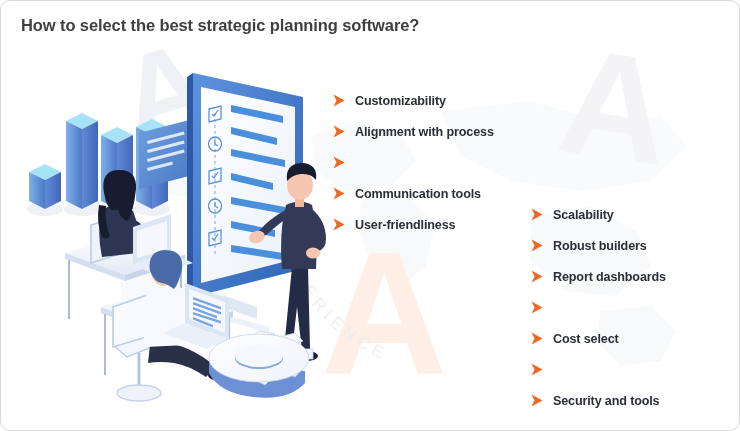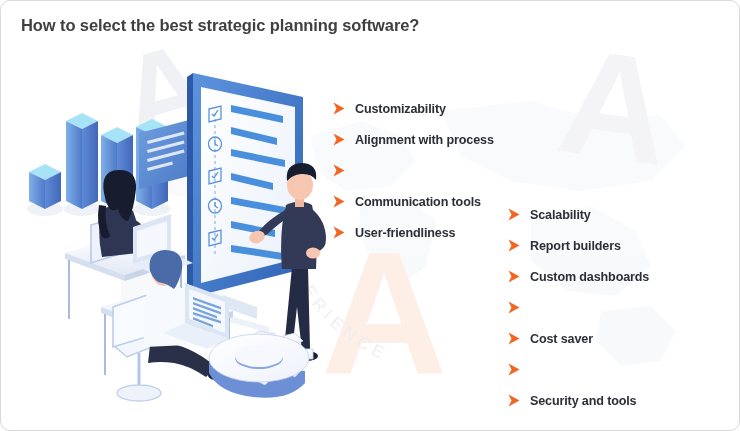--- a/index.html
+++ b/index.html
@@ -54,22 +54,22 @@
   }
 
   
   .bullet-list {
     position: absolute;
     z-index: 5;
     margin: 0;
     padding: 0;
     list-style: none;
   }
-  #list-primary { left: 332px; top: 92px; }
-  #list-secondary { left: 507px; top: 198px; }
+  #list-primary { left: 332px; top: 84px; }
+  #list-secondary { left: 530px; top: 198px; }
 
   .bullet-row {
     display: flex;
     align-items: center;
     height: 31px;
   }
   .bullet-icon {
     flex: 0 0 auto;
     width: 12px;
     height: 13px;
@@ -402,38 +402,38 @@
     <li class="bullet-row">
       <svg class="bullet-icon" viewBox="0 0 12 13">
           <path d="M0.5 0.5 L11.5 6.5 L0.5 12.5 L3.5 6.5 Z" fill="#f26522"></path>
         </svg>
       <span class="bullet-label">Scalability</span>
     </li>
     <li class="bullet-row">
       <svg class="bullet-icon" viewBox="0 0 12 13">
           <path d="M0.5 0.5 L11.5 6.5 L0.5 12.5 L3.5 6.5 Z" fill="#f26522"></path>
         </svg>
-      <span class="bullet-label">Report builders</span>
-    </li>
-    <li class="bullet-row">
-      <svg class="bullet-icon" viewBox="0 0 12 13">
-          <path d="M0.5 0.5 L11.5 6.5 L0.5 12.5 L3.5 6.5 Z" fill="#f26522"></path>
-        </svg>
-      <span class="bullet-label">Custom dashboards</span>
-    </li>
-    <li class="bullet-row">
-      <svg class="bullet-icon" viewBox="0 0 12 13">
-          <path d="M0.5 0.5 L11.5 6.5 L0.5 12.5 L3.5 6.5 Z" fill="#f26522"></path>
-        </svg>
-    </li>
-    <li class="bullet-row">
-      <svg class="bullet-icon" viewBox="0 0 12 13">
-          <path d="M0.5 0.5 L11.5 6.5 L0.5 12.5 L3.5 6.5 Z" fill="#f26522"></path>
-        </svg>
-      <span class="bullet-label">Cost saver</span>
+      <span class="bullet-label">Robust builders</span>
+    </li>
+    <li class="bullet-row">
+      <svg class="bullet-icon" viewBox="0 0 12 13">
+          <path d="M0.5 0.5 L11.5 6.5 L0.5 12.5 L3.5 6.5 Z" fill="#f26522"></path>
+        </svg>
+      <span class="bullet-label">Report dashboards</span>
+    </li>
+    <li class="bullet-row">
+      <svg class="bullet-icon" viewBox="0 0 12 13">
+          <path d="M0.5 0.5 L11.5 6.5 L0.5 12.5 L3.5 6.5 Z" fill="#f26522"></path>
+        </svg>
+    </li>
+    <li class="bullet-row">
+      <svg class="bullet-icon" viewBox="0 0 12 13">
+          <path d="M0.5 0.5 L11.5 6.5 L0.5 12.5 L3.5 6.5 Z" fill="#f26522"></path>
+        </svg>
+      <span class="bullet-label">Cost select</span>
     </li>
     <li class="bullet-row">
       <svg class="bullet-icon" viewBox="0 0 12 13">
           <path d="M0.5 0.5 L11.5 6.5 L0.5 12.5 L3.5 6.5 Z" fill="#f26522"></path>
         </svg>
     </li>
     <li class="bullet-row">
       <svg class="bullet-icon" viewBox="0 0 12 13">
           <path d="M0.5 0.5 L11.5 6.5 L0.5 12.5 L3.5 6.5 Z" fill="#f26522"></path>
         </svg>

